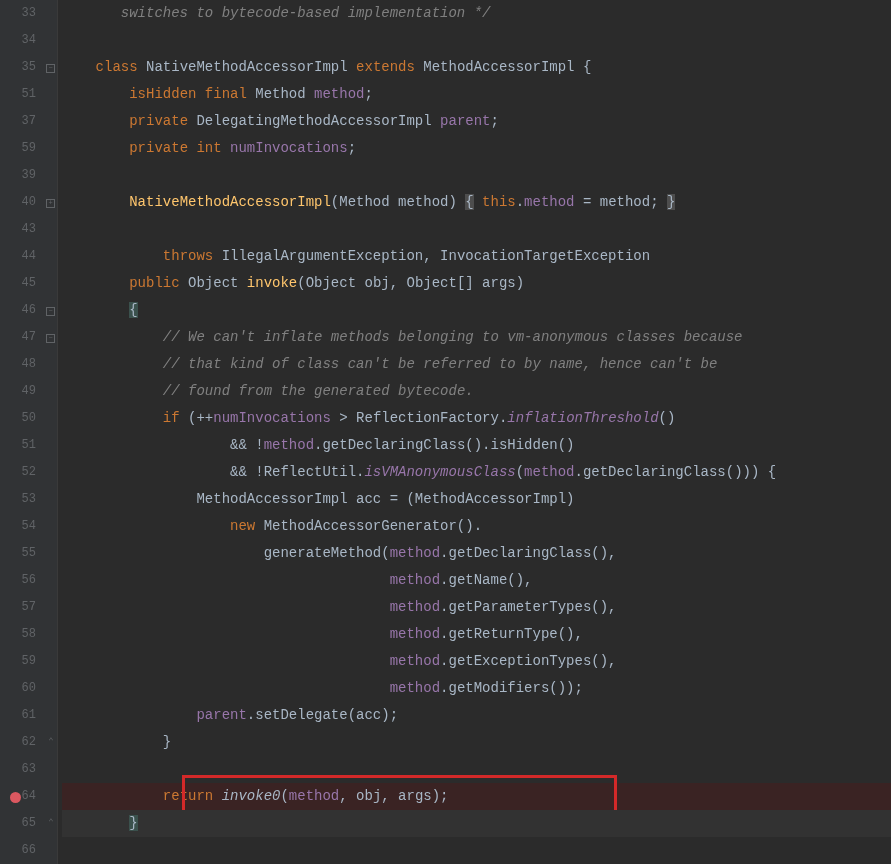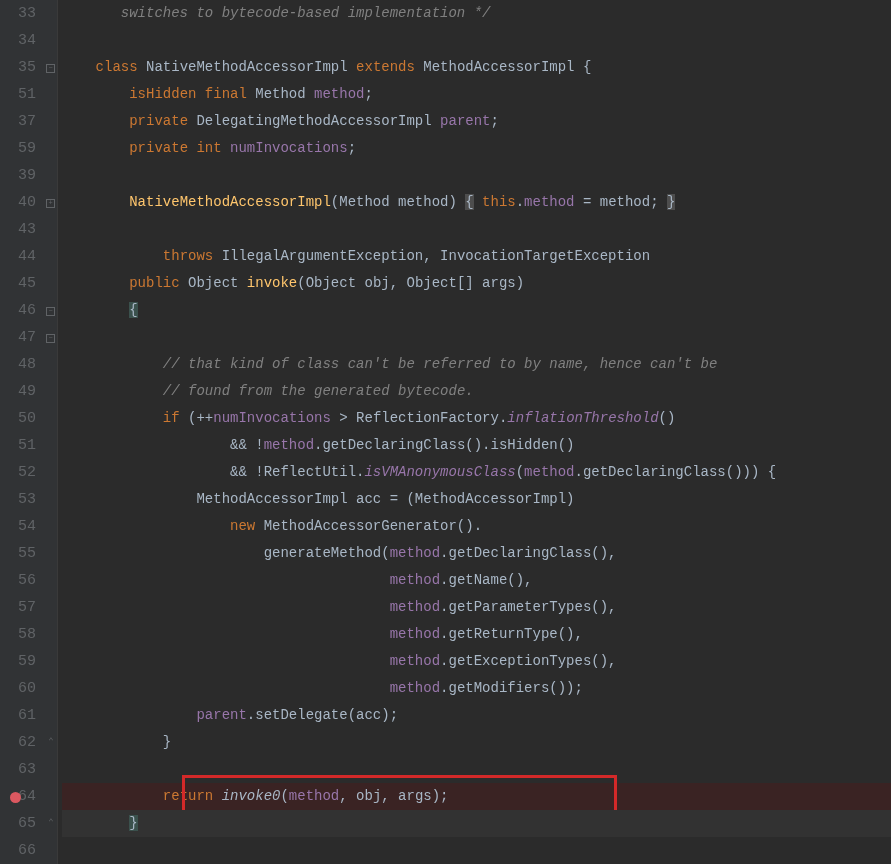--- a/index.html
+++ b/index.html
@@ -15,21 +15,21 @@
     display: flex;
   }
   .gutter {
     width: 44px;
     background: #313335;
     color: #606366;
     text-align: right;
     padding-right: 8px;
     user-select: none;
     flex-shrink: 0;
-    font-size: 15px;
+    font-size: 12px;
   }
   .gutter-line {
     position: relative;
     height: 27px;
     line-height: 27px;
   }
   .fold-col {
     width: 14px;
     background: #313335;
     position: relative;
@@ -189,21 +189,21 @@
     <div class="code-line"><span>    </span><span class="c-keyword">class </span><span class="c-default">NativeMethodAccessorImpl </span><span class="c-keyword">extends </span><span class="c-default">MethodAccessorImpl {</span></div>
     <div class="code-line"><span>        </span><span class="c-keyword">isHidden final </span><span class="c-default">Method </span><span class="c-field">method</span><span class="c-default">;</span></div>
     <div class="code-line"><span>        </span><span class="c-keyword">private </span><span class="c-default">DelegatingMethodAccessorImpl </span><span class="c-field">parent</span><span class="c-default">;</span></div>
     <div class="code-line"><span>        </span><span class="c-keyword">private int </span><span class="c-field">numInvocations</span><span class="c-default">;</span></div>
     <div class="code-line"><span></span></div>
     <div class="code-line"><span>        </span><span class="c-method">NativeMethodAccessorImpl</span><span class="c-default">(Method method) </span><span class="c-brace-hl">{</span><span class="c-default"> </span><span class="c-keyword">this</span><span class="c-default">.</span><span class="c-field">method</span><span class="c-default"> = method; </span><span class="c-brace-hl">}</span></div>
     <div class="code-line"><span></span></div>
     <div class="code-line"><span>            </span><span class="c-keyword">throws </span><span class="c-default">IllegalArgumentException, InvocationTargetException</span></div>
     <div class="code-line"><span>        </span><span class="c-keyword">public </span><span class="c-default">Object </span><span class="c-method">invoke</span><span class="c-default">(Object obj, Object[] args)</span></div>
     <div class="code-line"><span>        </span><span class="c-bracebg">{</span></div>
-    <div class="code-line"><span>            </span></div>
+    <div class="code-line"><span>            </span><span class="c-comment">// We can't inflate methods belonging to vm-anonymous classes because</span></div>
     <div class="code-line"><span>            </span><span class="c-comment">// that kind of class can't be referred to by name, hence can't be</span></div>
     <div class="code-line"><span>            </span><span class="c-comment">// found from the generated bytecode.</span></div>
     <div class="code-line"><span>            </span><span class="c-keyword">if </span><span class="c-default">(++</span><span class="c-field">numInvocations</span><span class="c-default"> &gt; ReflectionFactory.</span><span class="c-static">inflationThreshold</span><span class="c-default">()</span></div>
     <div class="code-line"><span>                    </span><span class="c-default">&amp;&amp; !</span><span class="c-field">method</span><span class="c-default">.getDeclaringClass().isHidden()</span></div>
     <div class="code-line"><span>                    </span><span class="c-default">&amp;&amp; !ReflectUtil.</span><span class="c-static">isVMAnonymousClass</span><span class="c-default">(</span><span class="c-field">method</span><span class="c-default">.getDeclaringClass())) {</span></div>
     <div class="code-line"><span>                </span><span class="c-default">MethodAccessorImpl acc = (MethodAccessorImpl)</span></div>
     <div class="code-line"><span>                    </span><span class="c-keyword">new </span><span class="c-default">MethodAccessorGenerator().</span></div>
     <div class="code-line"><span>                        </span><span class="c-default">generateMethod(</span><span class="c-field">method</span><span class="c-default">.getDeclaringClass(),</span></div>
     <div class="code-line"><span>                                       </span><span class="c-field">method</span><span class="c-default">.getName(),</span></div>
     <div class="code-line"><span>                                       </span><span class="c-field">method</span><span class="c-default">.getParameterTypes(),</span></div>

